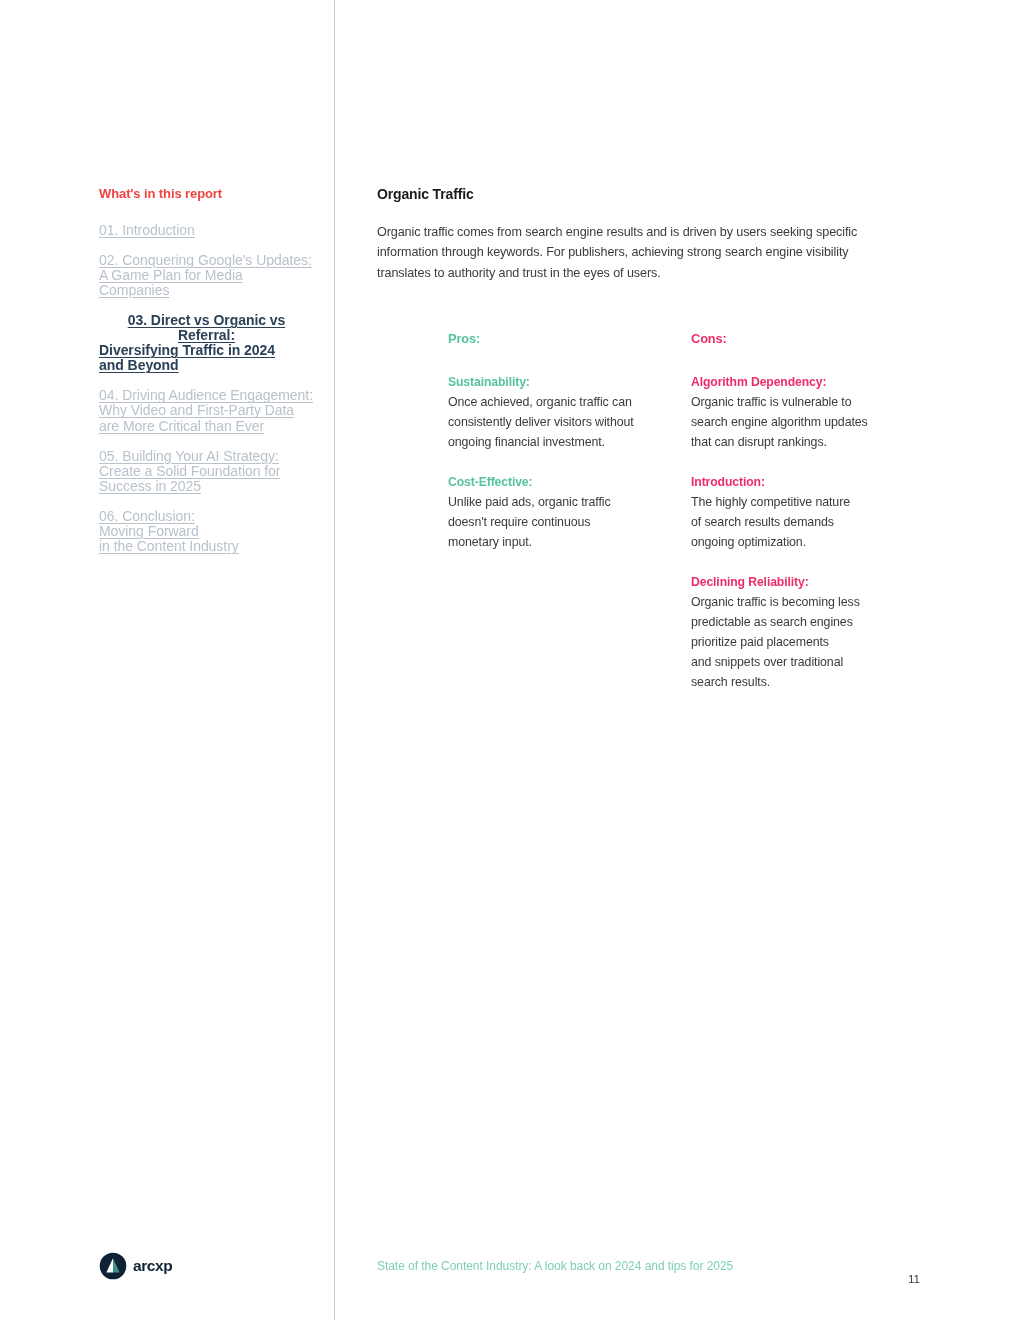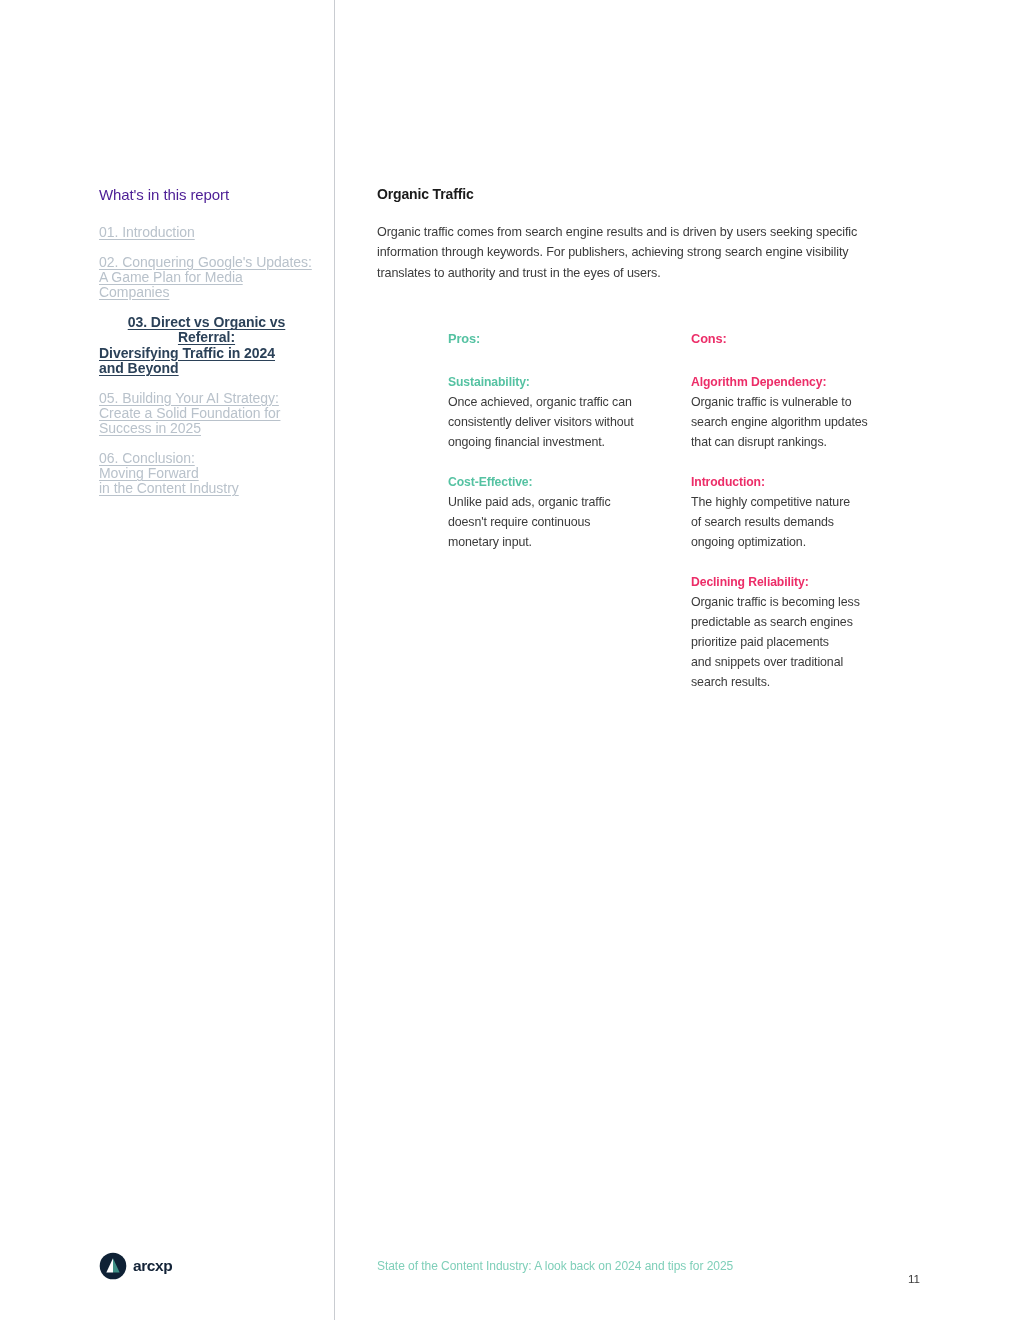--- a/index.html
+++ b/index.html
@@ -30,23 +30,23 @@
   }
 
   
   .toc {
     position: absolute;
     left: 99px;
     top: 186px;
     width: 215px;
   }
   .toc-title {
-    font-size: 15px;
-    font-weight: normal;
-    color: #4c1d95;
+    font-size: 13px;
+    font-weight: bold;
+    color: #ef4444;
     letter-spacing: -0.1px;
     margin: 0 0 21px 0;
     line-height: 1.2;
   }
   .toc-item {
     display: block;
     font-size: 14px;
     line-height: 15.1px;
     letter-spacing: -0.05px;
     color: #b9c2cb;
@@ -186,20 +186,25 @@
           <span class="toc-line">01. Introduction</span>
         </a>
         <a class="toc-item" href="#">
           <span class="toc-line">02. Conquering Google's Updates:</span>
           <span class="toc-line">A Game Plan for Media Companies </span>
         </a>
         <a class="toc-item is-active" href="#">
           <span class="toc-line">03. Direct vs Organic vs Referral: </span>
           <span class="toc-line">Diversifying Traffic in 2024</span>
           <span class="toc-line">and Beyond</span>
+        </a>
+        <a class="toc-item" href="#">
+          <span class="toc-line">04. Driving Audience Engagement: </span>
+          <span class="toc-line">Why Video and First-Party Data </span>
+          <span class="toc-line">are More Critical than Ever</span>
         </a>
         <a class="toc-item" href="#">
           <span class="toc-line">05. Building Your AI Strategy: </span>
           <span class="toc-line">Create a Solid Foundation for </span>
           <span class="toc-line">Success in 2025</span>
         </a>
         <a class="toc-item" href="#">
           <span class="toc-line">06. Conclusion:</span>
           <span class="toc-line">Moving Forward</span>
           <span class="toc-line">in the Content Industry</span>

